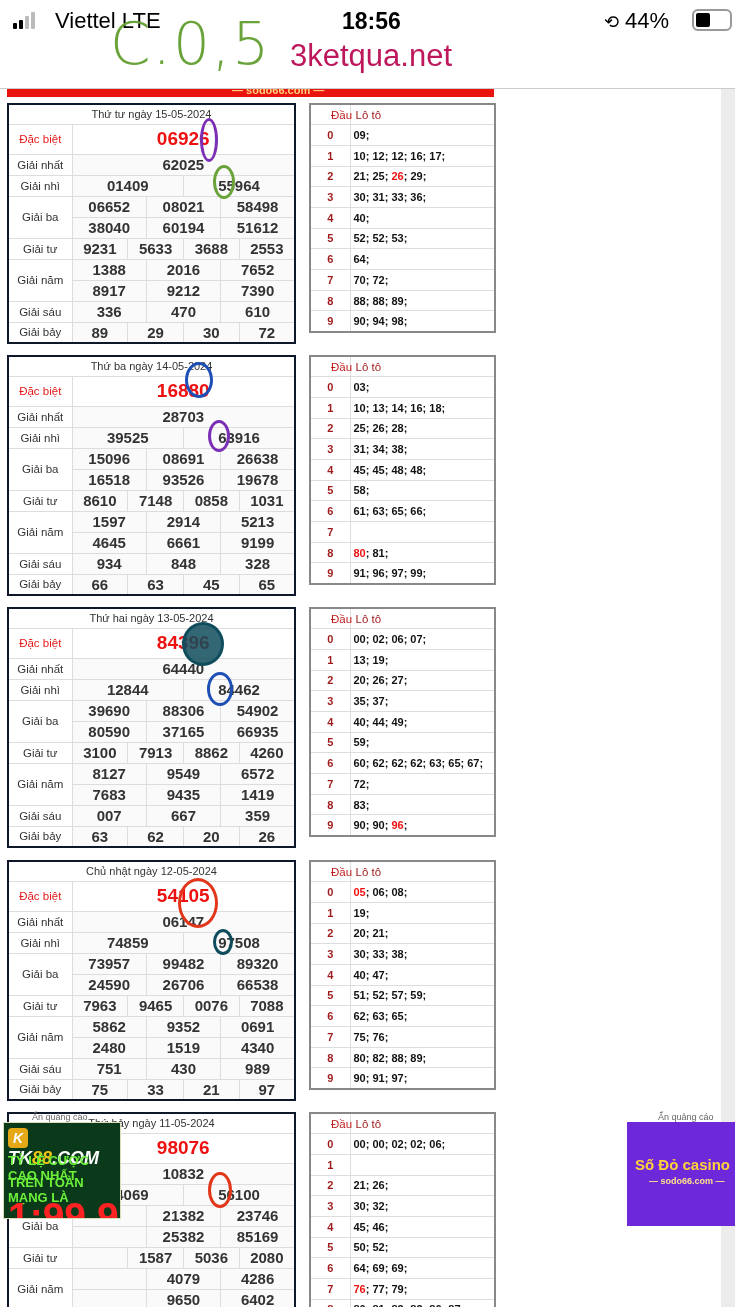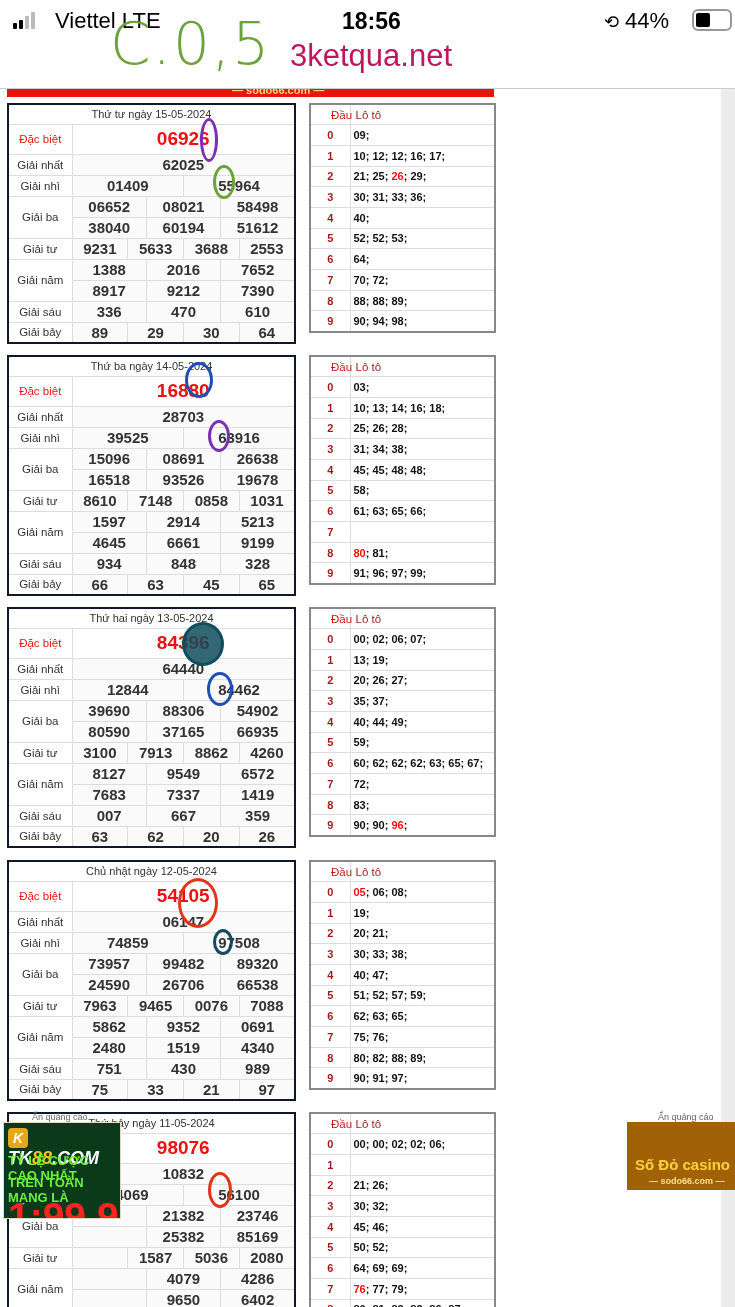--- a/index.html
+++ b/index.html
@@ -46,21 +46,21 @@
 
   .ad-left { position: absolute; left: 3px; top: 1122px; width: 118px; height: 97px; background: #0a3a1a; border: 1px solid #ddb; overflow: hidden; }
   .ad-left .brand { position: absolute; left: 4px; top: 4px; font-size: 18px; font-weight: bold; color: #fff; font-style: italic; }
   .ad-left .brand b { color: #f2c416; }
   .ad-left .k { display: inline-block; width: 20px; height: 20px; background: #e6a817; border-radius: 4px; color: #fff; font-size: 14px; text-align: center; line-height: 20px; margin-right: 2px; }
   .ad-left .l1 { position: absolute; left: 4px; top: 30px; font-size: 13px; font-weight: bold; color: #6cf03a; }
   .ad-left .l2 { position: absolute; left: 4px; top: 52px; font-size: 13px; font-weight: bold; color: #6cf03a; }
   .ad-left .l3 { position: absolute; left: 4px; top: 72px; font-size: 39px; font-weight: bold; color: #f22; }
   .ad-label-l { position: absolute; left: 32px; top: 1112px; font-size: 9px; color: #666; }
   .ad-label-r { position: absolute; left: 658px; top: 1112px; font-size: 9px; color: #666; }
-  .ad-right { position: absolute; left: 627px; top: 1122px; width: 108px; height: 68px; background: #a16207; overflow: hidden; }
+  .ad-right { position: absolute; left: 627px; top: 1122px; width: 108px; height: 104px; background: #6d28d9; overflow: hidden; }
   .ad-right .b1 { position: absolute; left: 8px; top: 34px; font-size: 15px; font-weight: bold; color: #ffd23a; }
   .ad-right .b2 { position: absolute; left: 22px; top: 54px; font-size: 9px; font-weight: bold; color: #ffe08a; }
 
   .mark { position: absolute; border-width: 3px; border-style: solid; border-radius: 50%; }
 </style>
 </head>
 <body>
 
 <div class="statusbar">
   <div class="sig">
@@ -153,21 +153,21 @@
               <td class="lbl">Giải sáu</td>
               <td colspan="4" class="num">336</td>
               <td colspan="4" class="num">470</td>
               <td colspan="4" class="num">610</td>
             </tr>
       <tr class="r21">
               <td class="lbl">Giải bảy</td>
               <td colspan="3" class="num">89</td>
               <td colspan="3" class="num">29</td>
               <td colspan="3" class="num">30</td>
-              <td colspan="3" class="num">64</td>
+              <td colspan="3" class="num">72</td>
             </tr>
     </tbody>
         </table>
         <table class="loto">
       <tbody>
             <tr>
               <td class="dhh">Đầu</td>
               <td class="lh">Lô tô</td>
             </tr>
             <tr>
@@ -393,21 +393,21 @@
               <td colspan="3" class="num">4260</td>
             </tr>
       <tr class="r21">
               <td class="lbl" rowspan="2">Giải năm</td>
               <td colspan="4" class="num">8127</td>
               <td colspan="4" class="num">9549</td>
               <td colspan="4" class="num">6572</td>
             </tr>
       <tr class="r21">
               <td colspan="4" class="num">7683</td>
-              <td colspan="4" class="num">7337</td>
+              <td colspan="4" class="num">9435</td>
               <td colspan="4" class="num">1419</td>
             </tr>
       <tr class="r21">
               <td class="lbl">Giải sáu</td>
               <td colspan="4" class="num">007</td>
               <td colspan="4" class="num">667</td>
               <td colspan="4" class="num">359</td>
             </tr>
       <tr class="r21">
               <td class="lbl">Giải bảy</td>

